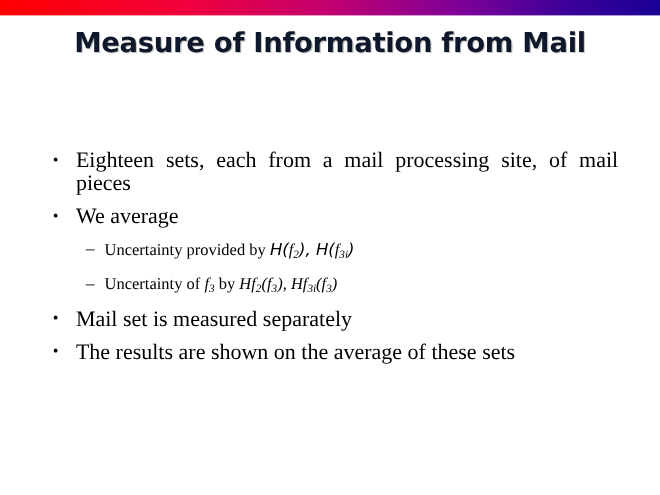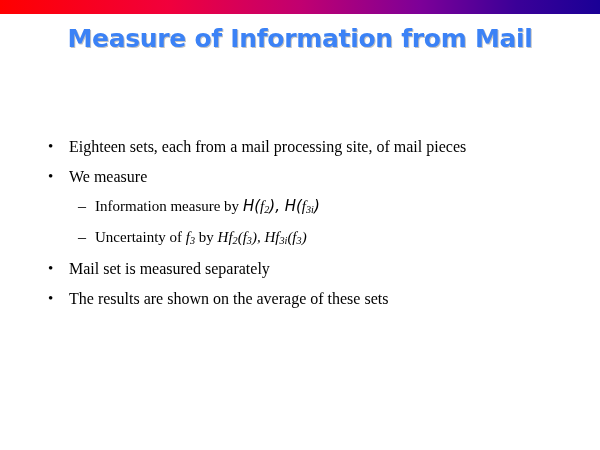--- a/index.html
+++ b/index.html
@@ -25,21 +25,21 @@
     background: linear-gradient(to right, #ff0000 0%, #f1003c 28%, #c10070 50%, #7d0098 70%, #3b0098 86%, #1a0096 100%);
   }
 
   
   #slide-title {
     position: absolute;
     top: 24px;
     left: 30px;
     width: 540px;
     text-align: center;
-    color: #3b82f6;
+    color: #0f172a;
     font-family: "DejaVu Sans", sans-serif;
     font-weight: bold;
     font-size: 25px;
     line-height: 30px;
     letter-spacing: -0.3px;
     text-shadow: 1px 1px 0 rgba(120,120,120,0.45);
     -webkit-font-smoothing: none;
   }
   #slide-title .title-line {
     display: block;
@@ -85,21 +85,21 @@
   }
 
   .btext {
     flex: 1 1 auto;
     color: #000000;
     font-family: "Liberation Serif", serif;
     font-size: 16px;
     line-height: 21px;
   }
   .btext.l1 {
-    font-size: 16px;
+    font-size: 20px;
     text-align: justify;
   }
   .btext.l1.nojust {
     text-align: left;
   }
   .btext.l2 {
     font-size: 15px;
     line-height: 20px;
     text-align: left;
   }
@@ -131,26 +131,26 @@
 
 <div id="slide-body">
 
   <div class="bullet-row">
     <span class="marker l1">•</span>
     <span class="btext l1">Eighteen sets, each from a mail processing site, of mail pieces</span>
   </div>
 
   <div class="bullet-row">
     <span class="marker l1">•</span>
-    <span class="btext l1 nojust">We measure</span>
+    <span class="btext l1 nojust">We average</span>
   </div>
 
   <div class="bullet-row sub">
     <span class="marker l2">–</span>
-    <span class="btext l2"><span>Information measure by </span><span class="mh">H(<span class="mi">f<sub>2</sub></span>), H(<span class="mi">f<sub>3i</sub></span>)</span></span>
+    <span class="btext l2"><span>Uncertainty provided by </span><span class="mh">H(<span class="mi">f<sub>2</sub></span>), H(<span class="mi">f<sub>3i</sub></span>)</span></span>
   </div>
 
   <div class="bullet-row sub">
     <span class="marker l2">–</span>
     <span class="btext l2"><span>Uncertainty of </span><span class="mi">f<sub>3</sub></span> by <span class="mi">Hf<sub>2</sub>(f<sub>3</sub>), Hf<sub>3i</sub>(f<sub>3</sub>)</span></span>
   </div>
 
   <div class="bullet-row">
     <span class="marker l1">•</span>
     <span class="btext l1 nojust">Mail set is measured separately</span>

